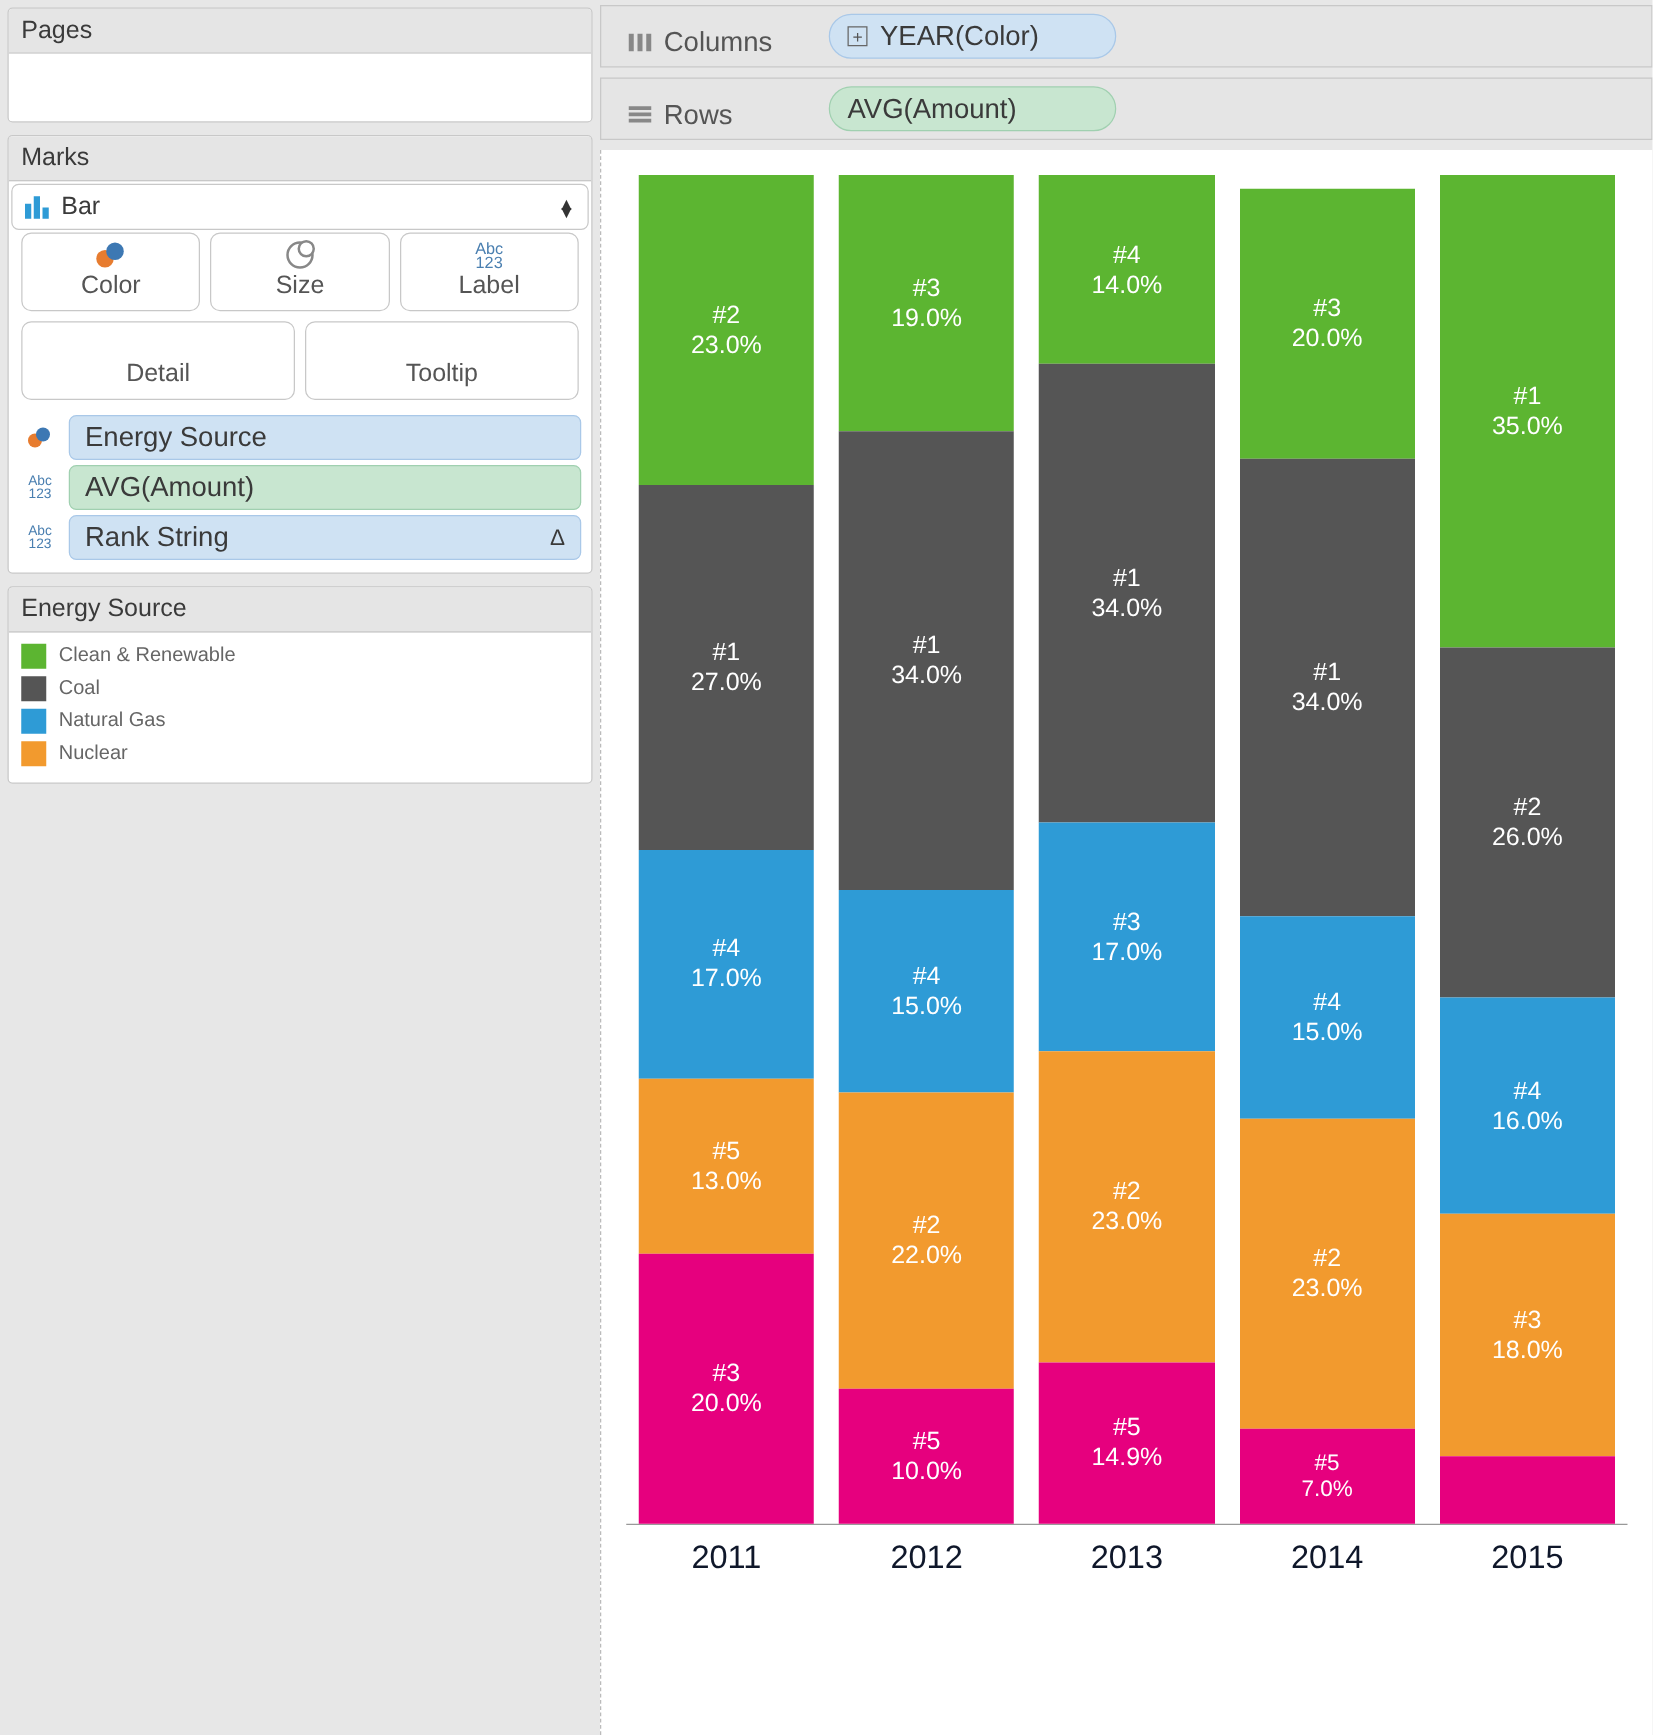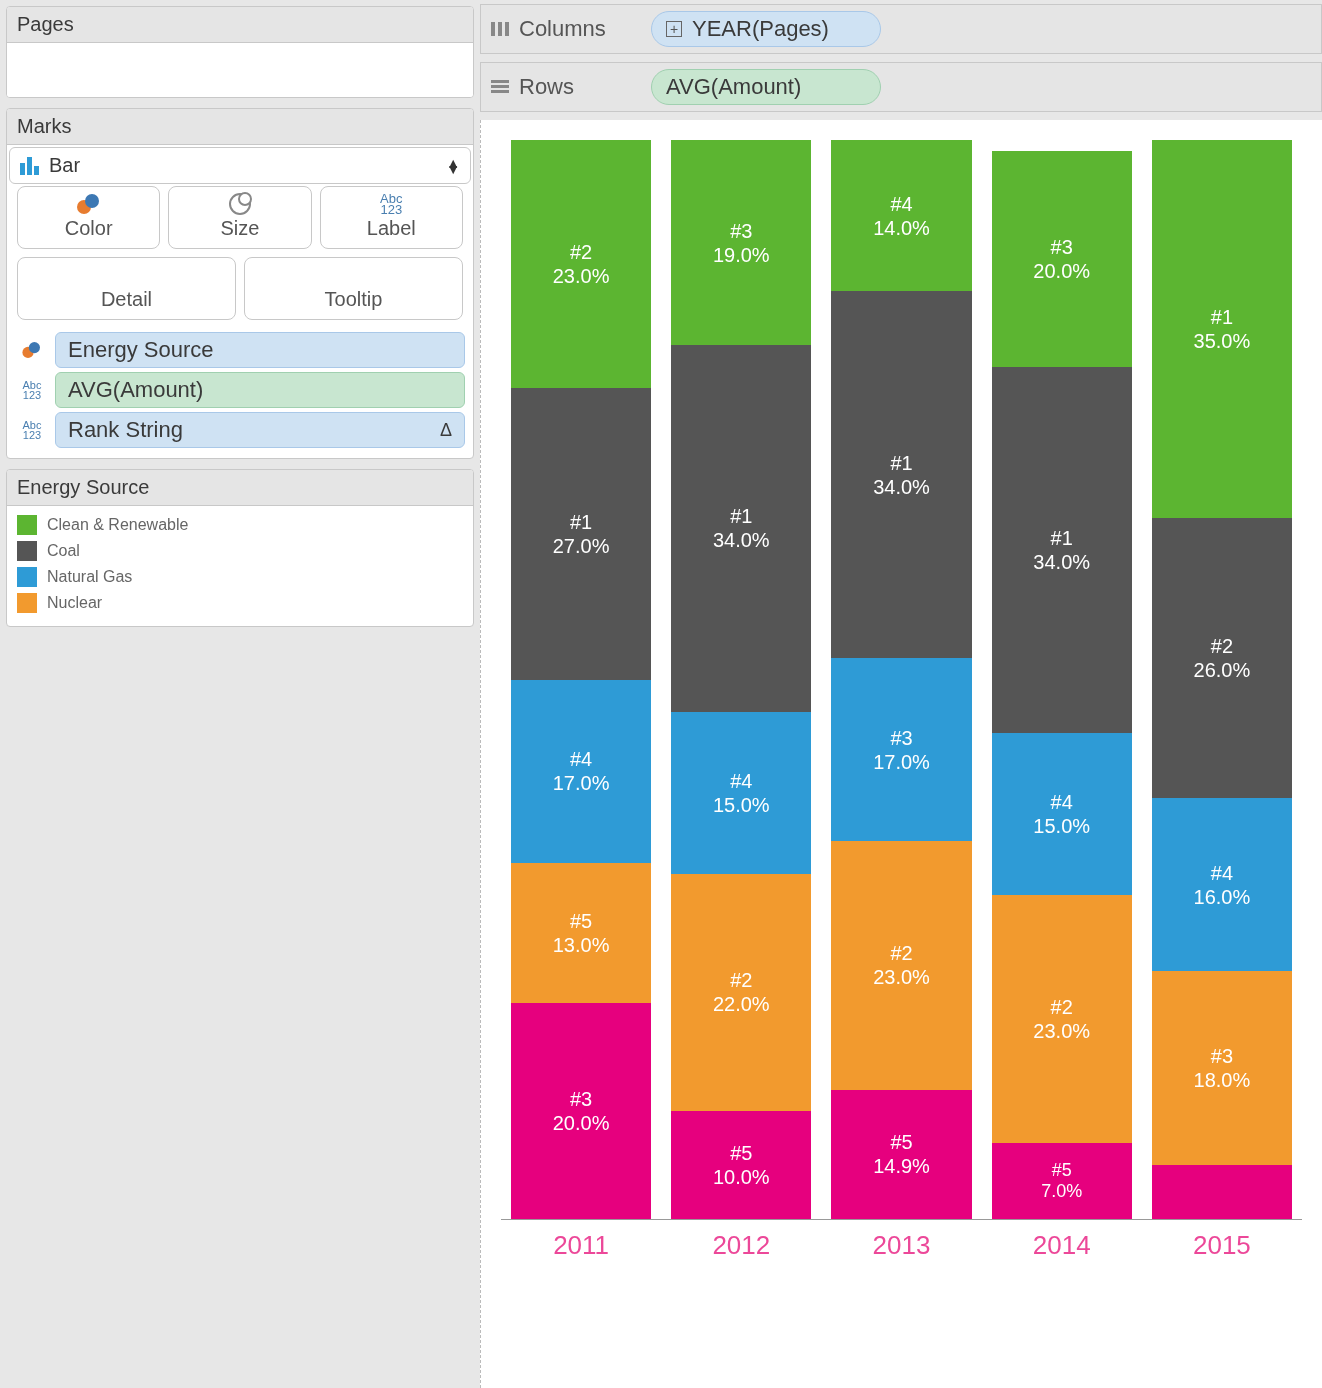--- a/index.html
+++ b/index.html
@@ -103,24 +103,24 @@
   .pill .delta { font-size:18px;}
 
   
   .legend-items { padding:6px 10px 10px 10px; font-size:16px;}
   .legend-item { display:flex; align-items:center; gap:10px; padding:3px 0; color:#666;}
   .swatch { width:20px; height:20px;}
 
   
   .right { flex:1; display:flex; flex-direction:column; padding-top:0;}
   .shelf {
-    display:flex; align-items:center; gap:20px;
+    display:flex; align-items:flex-end; gap:20px;
     background: var(--panel-header-bg);
     border:1px solid var(--border);
-    padding:6px 10px; margin:4px 0 4px 0;
+    padding:6px 22px; margin:4px 0 4px 0;
   }
   .shelf-label { display:flex; align-items:center; gap:10px; width:140px; font-size:22px; color:#555;}
   .col-icon, .row-icon-s { width:18px; height:14px; display:inline-block; }
   .col-icon { background:
     linear-gradient(#888,#888) 0 0/4px 14px no-repeat,
     linear-gradient(#888,#888) 7px 0/4px 14px no-repeat,
     linear-gradient(#888,#888) 14px 0/4px 14px no-repeat;}
   .row-icon-s { background:
     linear-gradient(#888,#888) 0 0/18px 3px no-repeat,
     linear-gradient(#888,#888) 0 5px/18px 3px no-repeat,
@@ -151,21 +151,21 @@
     width:100%;
     display:flex; flex-direction:column; align-items:center; justify-content:center;
     color:#fff; font-size:20px; line-height:1.2; white-space:nowrap;
     overflow:hidden;
   }
   .seg span { display:block;}
   .seg.small span{ font-size:18px;}
   .xaxis {
     display:flex; gap:20px; padding:10px 10px 0 10px;
   }
-  .xaxis div { flex:1; text-align:center; font-size:26px; color:#ec4899;}
+  .xaxis div { flex:1; text-align:center; font-size:26px; color:#0f172a;}
 
   .icon-abc123{ color:#4a7fb0; font-size:11px; line-height:10px; text-align:center;}
 </style>
 </head>
 <body>
 
 <div class="app">
 
   <div class="left">
 
@@ -272,21 +272,21 @@
   </div>
 
   <div class="right">
     <div class="shelf">
       <span class="shelf-label">
         <span class="col-icon"></span>
         <span>Columns</span>
       </span>
       <span class="shelf-pill blue">
         <span class="plusbox">+</span>
-        <span>YEAR(Pages)</span>
+        <span>YEAR(Color)</span>
       </span>
     </div>
     <div class="shelf">
       <span class="shelf-label">
         <span class="row-icon-s"></span>
         <span>Rows</span>
       </span>
       <span class="shelf-pill green">
         <span>AVG(Amount)</span>
       </span>

